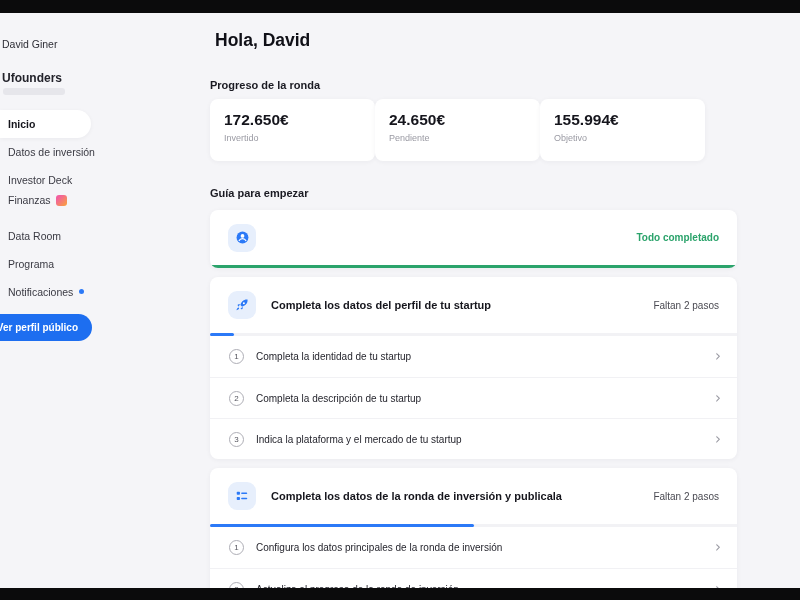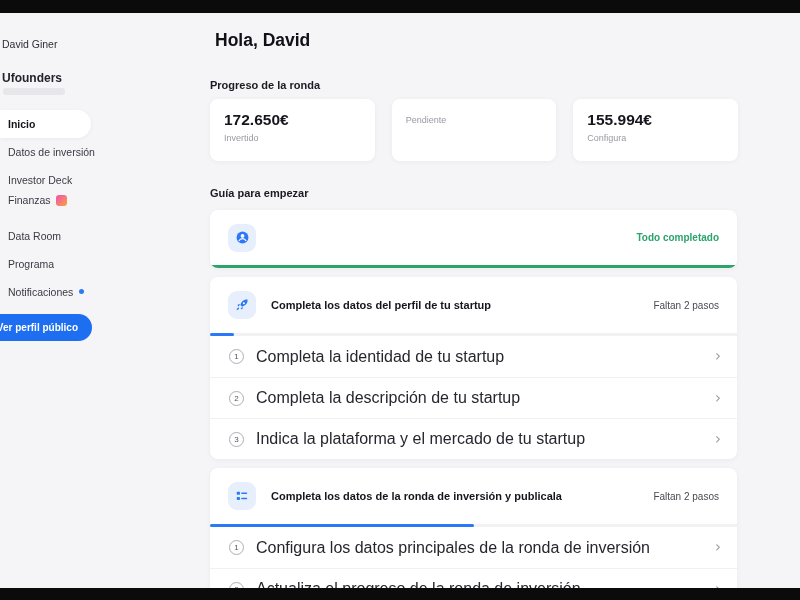--- a/index.html
+++ b/index.html
@@ -34,21 +34,21 @@
   .profile-btn { position: absolute; left: -16px; top: 301px; width: 108px; height: 27px;
     background: #1d6ef0; border: none; border-radius: 14px; color: #ffffff;
     font-family: "Liberation Sans", sans-serif; font-size: 10px; font-weight: 700;
     text-align: right; padding-right: 14px; cursor: pointer; }
 
   
   .main { position: absolute; left: 210px; top: 13px; width: 540px; }
   .greeting { position: absolute; left: 5px; top: 17px; font-size: 17.5px; font-weight: 700; color: #101017; }
   .sec-title { font-size: 11px; font-weight: 700; color: #1a1a22; }
   .round-title { position: absolute; left: 0; top: 66px; }
-  .stats { position: absolute; left: 0; top: 86px; width: 528px; display: flex; gap: 17px; }
+  .stats { position: absolute; left: 0; top: 86px; width: 528px; display: flex; }
   .stat-card { width: 165px; height: 62px; background: #ffffff; border-radius: 8px;
     padding: 12px 14px; box-shadow: 0 1px 5px rgba(30,30,60,.05); }
   .stat-value { font-size: 15.5px; font-weight: 700; color: #15151c; }
   .stat-label { font-size: 9px; color: #9a9aa3; margin-top: 4px; }
   .guide-title { position: absolute; left: 0; top: 174px; }
   .guide { position: absolute; left: 0; top: 197px; width: 527px; }
   .guide-card { position: relative; width: 527px; background: #ffffff; border-radius: 8px;
     box-shadow: 0 1px 5px rgba(30,30,60,.05); margin-bottom: 9px; overflow: hidden; }
   .guide-head { position: relative; display: flex; align-items: center; height: 56px; padding: 0 18px; cursor: pointer; }
   .icon-box { width: 28px; height: 28px; border-radius: 9px; background: #e7effc;
@@ -57,21 +57,21 @@
   .guide-status { margin-left: auto; font-size: 10px; color: #4a4a52; white-space: nowrap; }
   .guide-status.done { color: #2ba36b; font-weight: 600; }
   .progress-track { position: relative; width: 100%; height: 3px; background: #f2f2f5; }
   .progress-fill { position: absolute; left: 0; top: 0; height: 3px; border-radius: 2px; background: #2b79f7; }
   .card1 .progress-track { background: transparent; }
   .steps { display: flex; flex-direction: column; }
   .step { display: flex; align-items: center; height: 41px; padding: 0 16px 0 19px; cursor: pointer; }
   .step + .step { border-top: 1px solid #f1f1f4; }
   .step-num { width: 15px; height: 15px; border: 1px solid #aeaeb6; border-radius: 50%;
     font-size: 8px; color: #55555e; display: flex; align-items: center; justify-content: center; flex: 0 0 15px; }
-  .step-label { font-size: 16px; color: #26262e; margin-left: 12px; }
+  .step-label { font-size: 10px; color: #26262e; margin-left: 12px; }
   .chevron { margin-left: auto; font-size: 15px; line-height: 1; color: #9a9aa3;
     font-family: "DejaVu Sans", sans-serif; }
   .card1 { height: 58px; }
   .card1 .guide-head { height: 55px; }
   .card1 .progress-fill { height: 2.5px; }
 </style>
 </head>
 <body>
 
 <div class="bar bar-top"></div>
@@ -110,25 +110,26 @@
   <h1 class="greeting">Hola, David</h1>
 
   <div class="sec-title round-title">Progreso de la ronda</div>
 
   <div class="stats">
     <div class="stat-card">
       <div class="stat-value">172.650€</div>
       <div class="stat-label">Invertido</div>
     </div>
     <div class="stat-card">
+      <div class="stat-value">24.650€</div>
       <div class="stat-label">Pendiente</div>
     </div>
     <div class="stat-card">
       <div class="stat-value">155.994€</div>
-      <div class="stat-label">Configura</div>
+      <div class="stat-label">Objetivo</div>
     </div>
   </div>
 
   <div class="sec-title guide-title">Guía para empezar</div>
 
   <div class="guide">
 
     <div class="guide-card card1">
       <div class="guide-head">
         <div class="icon-box">

